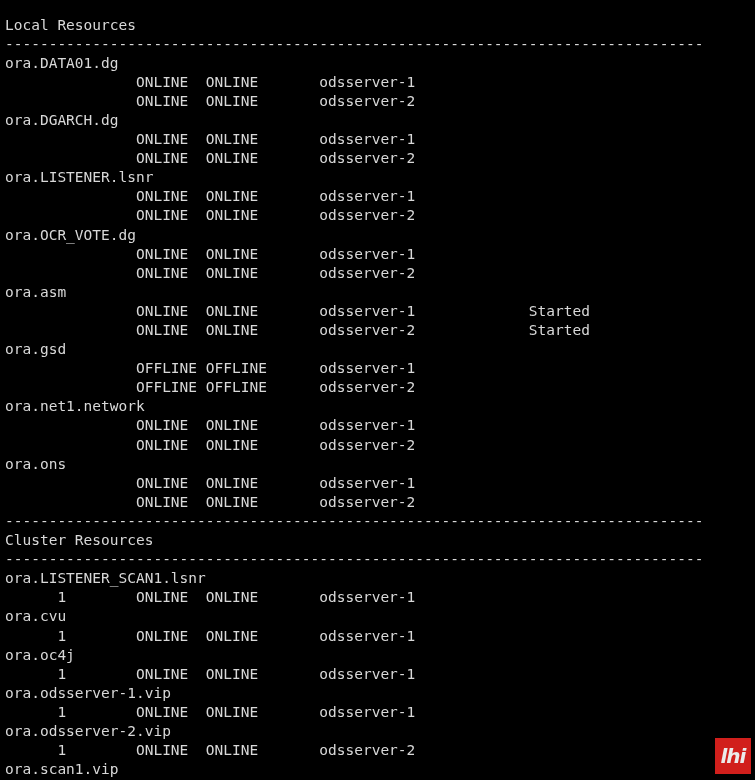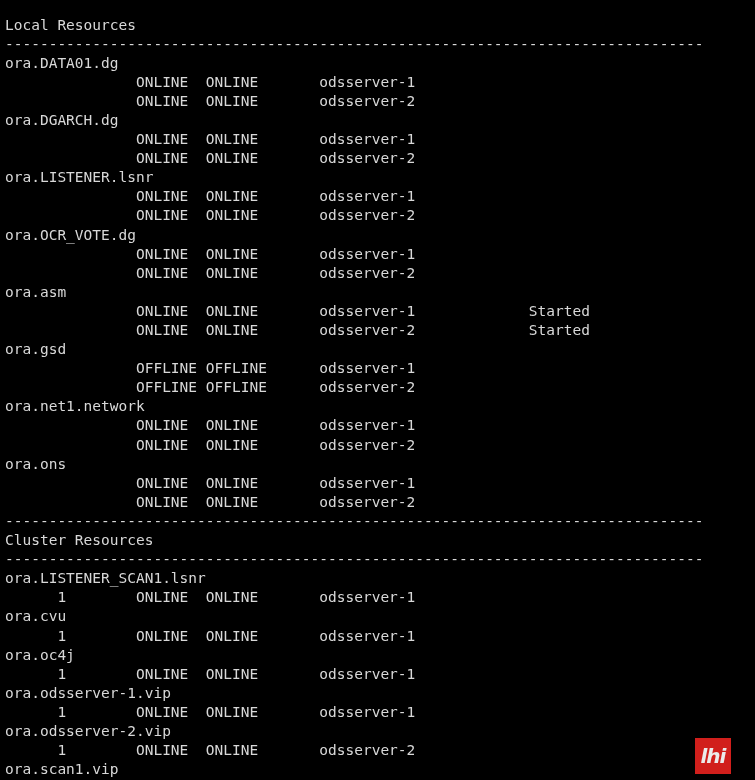--- a/index.html
+++ b/index.html
@@ -27,21 +27,21 @@
     line-height: 19.1px;
     letter-spacing: 0px;
     white-space: pre;
     padding: 1px 0 0 5px;
     box-sizing: border-box;
     overflow: hidden;
   }
   
   #watermark {
     position: absolute;
-    right: 24px;
+    right: 4px;
     bottom: 6px;
     display: flex;
     align-items: center;
     height: 36px;
     opacity: 0.92;
     pointer-events: none;
     gap: 24px;
   }
   #watermark .mark-box {
     width: 36px;

